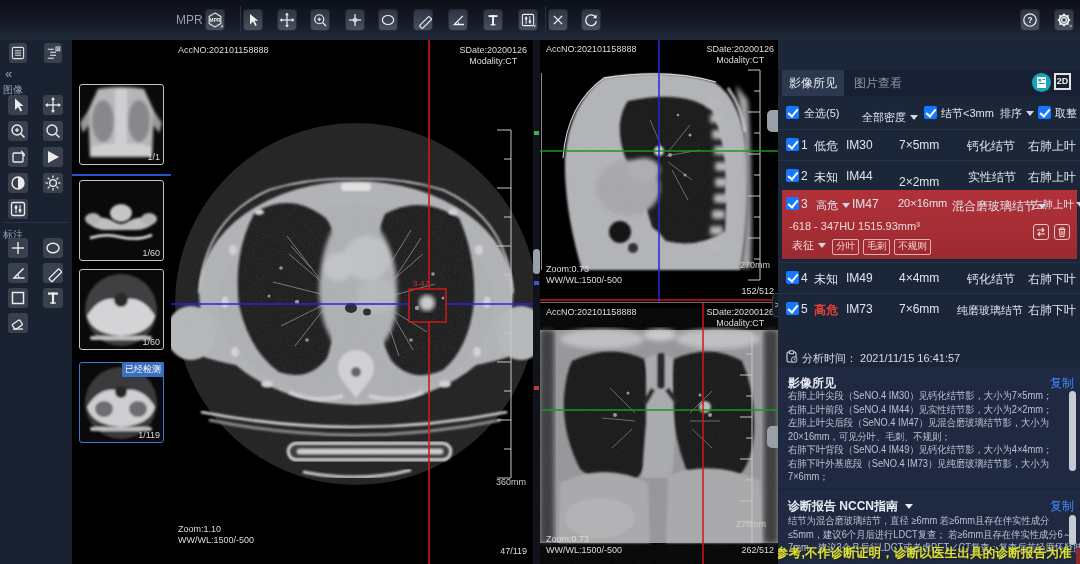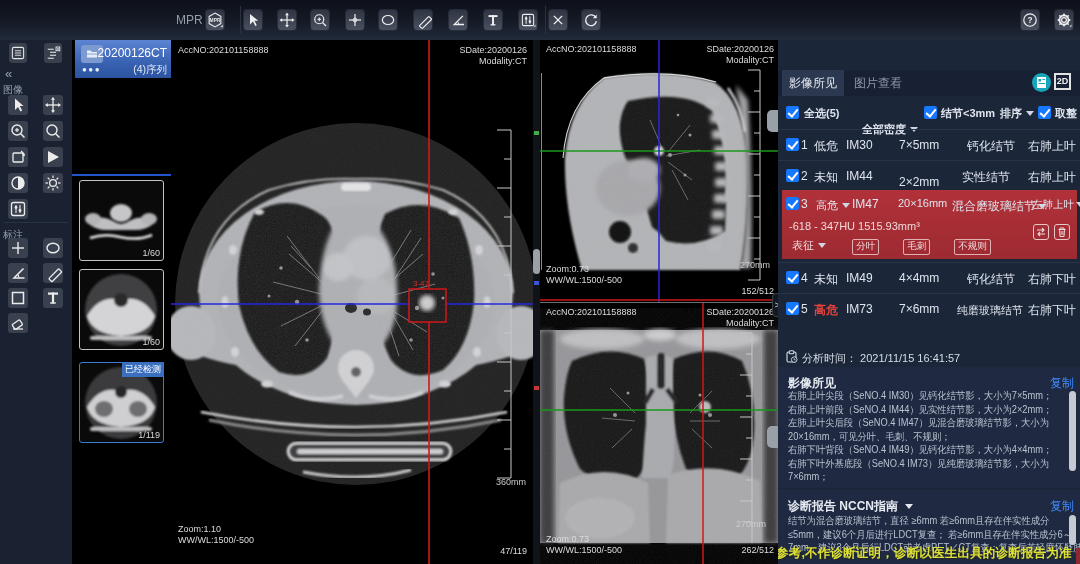--- a/index.html
+++ b/index.html
@@ -29,38 +29,38 @@
   .thumb { position:absolute; left:7px; width:85px; height:81px; background:#0a0a0a; border:1px solid #c4c4c4; border-radius:3px; }
   .tnum { position:absolute; right:3px; bottom:2px; color:#d8d8d8; font-size:9px; }
 
   
   .vp { background:#000; overflow:hidden; }
   #vp1 { left:171px; top:40px; width:362px; height:524px; }
   #vdiv { left:533px; top:40px; width:7px; height:524px; background:#10131a; }
   #vp2 { left:540px; top:40px; width:238px; height:262px; }
   #vp3 { left:540px; top:303px; width:238px; height:261px; }
   .ovl { position:absolute; color:#dcdcdc; font-size:9px; line-height:11px; }
-  .ovr { text-align:right; }
+  .ovr { text-align:center; }
 
   
   #rpanel { left:778px; top:40px; width:302px; height:524px; background:#1c2639; overflow:hidden; }
   #pillrow { left:0; top:0; width:302px; height:28px; background:#0b0e15; }
   .pill { position:absolute; top:4px; height:20px; border-radius:10px; color:#e8ecf2; font-size:13px; text-align:center; line-height:20px; background:#6e7886; }
   .warn { display:inline-block; width:0; height:0; border-left:5px solid transparent; border-right:5px solid transparent; border-bottom:9px solid #e8a87c; margin-left:5px; position:relative; top:0px; }
   #tabrow { left:0; top:30px; width:302px; height:26px; background:#182134; }
   .seltab { position:absolute; left:4px; top:0; width:62px; height:26px; background:#2c3850; color:#e6eaf1; font-size:12px; text-align:center; line-height:26px; }
-  #filterrow { left:0; top:58px; width:302px; height:30px;font-weight:bold; }
+  #filterrow { left:0; top:58px; width:302px; height:30px; }
   .cb { position:absolute; width:13px; height:13px; background:#1677ff; border-radius:2px; }
   .cb:after { content:""; position:absolute; left:4px; top:1px; width:4px; height:8px; border:solid #fff; border-width:0 2px 2px 0; transform:rotate(40deg); }
   .ftext { position:absolute; color:#dfe5ee; font-size:11px; white-space:nowrap; }
   .caret { display:inline-block; width:0; height:0; border-left:4px solid transparent; border-right:4px solid transparent; border-top:5px solid #cfd6e2; margin-left:4px; position:relative; top:-1px;}
   .nrow { position:absolute; left:0; width:302px; height:30px; border-top:1px solid #273349; }
   .ncell { position:absolute; top:8px; color:#dfe5ee; font-size:12px; white-space:nowrap; }
   #redrow { position:absolute; left:4px; top:150px; width:295px; height:69px; background:linear-gradient(180deg,#b13139,#9d2a31); }
-  .rtag { display:inline-block; border:1px solid #e2b0b2; border-radius:2px; color:#f2dcdd; font-size:9.5px; padding:0.5px 3px; margin-right:4px;margin-left:20px; }
+  .rtag { display:inline-block; border:1px solid #e2b0b2; border-radius:2px; color:#f2dcdd; font-size:9.5px; padding:0.5px 3px; margin-right:4px; }
   #antime { position:absolute; left:0; top:305px; width:302px; height:22px; color:#d6dce6; font-size:12px;padding-left:48px; }
   .panel { position:absolute; left:0; width:302px; background:#1f2a42; }
   .ptitle { position:absolute; left:10px; top:8px; color:#e6eaf1; font-size:12px; font-weight:bold; }
   .copy { position:absolute; right:6px; top:8px; color:#3e8bff; font-size:12px; }
   .ptext { position:absolute; left:10px; color:#b9c2cf; font-size:10px; line-height:13.5px; width:280px; white-space:nowrap; transform:scaleX(0.93); transform-origin:0 0; }
   .sbar { position:absolute; right:4px; width:7px; border-radius:4px; background:#c6cbd3; }
   #marquee { position:absolute; left:-2px; top:505px; width:312px; color:#dde135; font-size:12.5px; font-weight:bold; text-shadow:1px 1px 2px #222; white-space:nowrap; letter-spacing:0.2px; }
 </style>
 </head>
 <body>
@@ -285,29 +285,39 @@
           <rect x="8.9" y="4.5" width="2.2" height="11" fill="#ececec"></rect>
           <rect x="7.2" y="14.3" width="5.6" height="1.4" fill="#ececec"></rect>
         </svg></div>
     <div class="rbtn" style="left:8px;top:273px;"><svg width="20" height="20">
           <rect x="4" y="8" width="9" height="6" rx="1" transform="rotate(-35 10 10)" fill="none" stroke="#ececec" stroke-width="1.3"></rect>
           <line x1="5" y1="16" x2="15" y2="16" stroke="#ececec" stroke-width="1.3"></line>
         </svg></div>
   </div>
 
   <div class="abs" id="thumbcol">
-    <div class="abs" id="serhdr">
-      <div style="position:absolute;left:6px;top:5px;width:22px;height:18px;background:#7d9ad0;border-radius:3px;"><svg width="22" height="18">
-            <path d="M6,5.5 L9.5,5.5 L11,7 L16,7 L16,12.5 L6,12.5 Z" fill="#e8eef8"></path>
-            <rect x="6" y="8.6" width="10" height="0.9" fill="#7d9ad0"></rect>
-          </svg></div>
-      <div style="position:absolute;right:4px;top:6px;color:#fff;font-size:12px;">20200126CT</div>
-      <div style="position:absolute;left:7px;top:25px;color:#e8eefa;font-size:8px;letter-spacing:1.5px;">●●●</div>
-      <div style="position:absolute;right:4px;top:23px;color:#dfe8f8;font-size:10.5px;">(4)序列</div>
-    </div>
+    <div class="thumb" style="top:44px;">
+      <svg width="83" height="79" style="position:absolute;left:0;top:0">
+        <defs>
+            <filter id="tb1">
+              <feGaussianBlur stdDeviation="1.5"></feGaussianBlur>
+            </filter>
+          </defs>
+        <g filter="url(#tb1)">
+          <path d="M18,4 Q41,0 64,4 L74,26 L72,72 L10,72 L8,26 Z" fill="#b6b6b9"></path>
+          <path d="M8,26 L0,38 L3,48 L10,38 Z" fill="#98989b"></path>
+          <path d="M74,26 L82,38 L79,48 L72,38 Z" fill="#98989b"></path>
+          <rect x="35" y="4" width="12" height="68" fill="#cfcfd2"></rect>
+          <ellipse cx="23" cy="36" rx="11" ry="21" fill="#88888b"></ellipse>
+          <ellipse cx="59" cy="36" rx="11" ry="21" fill="#88888b"></ellipse>
+          <path d="M10,62 Q41,54 72,62 L72,72 L10,72 Z" fill="#cfcfd2"></path>
+        </g>
+      </svg>
+      <div class="tnum">1/1</div>
+      </div>
     <div style="position:absolute;left:0px;top:134px;width:99px;height:2px;background:#2255cc;"></div>
     <div class="thumb" style="top:140px;">
       <svg width="83" height="79" style="position:absolute;left:0;top:0">
         <defs>
             <filter id="tb2">
               <feGaussianBlur stdDeviation="1"></feGaussianBlur>
             </filter>
           </defs>
         <g filter="url(#tb2)">
           <ellipse cx="41" cy="32" rx="11" ry="9" fill="#c6c6c9"></ellipse>
@@ -688,21 +698,21 @@
             <rect x="6.5" y="6" width="2.5" height="2.5" fill="#18a4ba"></rect>
             <rect x="10.5" y="6" width="2.5" height="1" fill="#18a4ba"></rect>
             <rect x="6.5" y="10" width="6.5" height="1" fill="#18a4ba"></rect>
           </svg>
       </div>
       <div style="position:absolute;left:276px;top:3px;width:17px;height:17px;border:2px solid #e2e2e2;color:#eee;font-size:9px;font-weight:bold;text-align:center;line-height:13px;">2D</div>
     </div>
     <div class="abs" id="filterrow">
       <div class="cb" style="left:8px;top:8px;"></div>
         <div class="ftext" style="left:26px;top:8px;">全选(5)</div>
-      <div class="ftext" style="left:84px;top:24px;">全部密度<span class="caret"></span></div>
+      <div class="ftext" style="left:84px;top:12px;">全部密度<span class="caret"></span></div>
       <div class="cb" style="left:146px;top:8px;"></div>
         <div class="ftext" style="left:163px;top:8px;">结节&lt;3mm</div>
       <div class="ftext" style="left:222px;top:8px;">排序<span class="caret"></span></div>
       <div class="cb" style="left:260px;top:8px;"></div>
         <div class="ftext" style="left:277px;top:8px;">取整</div>
     </div>
 
     <div class="nrow" style="top:89px;">
       <div class="cb" style="left:8px;top:8px;"></div>
       <div class="ncell" style="left:23px;">1</div>
@@ -711,21 +721,21 @@
         <div class="ncell" style="left:121px;">7×5mm</div>
       <div class="ncell" style="left:189px;">钙化结节</div>
         <div class="ncell" style="left:250px;">右肺上叶</div>
     </div>
     <div class="nrow" style="top:120px;">
       <div class="cb" style="left:8px;top:8px;"></div>
       <div class="ncell" style="left:23px;">2</div>
         <div class="ncell" style="left:36px;">未知</div>
       <div class="ncell" style="left:68px;">IM44</div>
         <div class="ncell" style="left:121px;margin-top:6px;">2×2mm</div>
-      <div class="ncell" style="left:184px;">实性结节</div>
+      <div class="ncell" style="left:190px;">实性结节</div>
         <div class="ncell" style="left:250px;">右肺上叶</div>
     </div>
     <div id="redrow">
       <div class="cb" style="left:4px;top:7px;"></div>
       <div class="ncell" style="left:19px;top:7px;">3</div>
         <div class="ncell" style="left:34px;top:8px;font-size:11px;">高危<span class="caret"></span></div>
       <div class="ncell" style="left:70px;top:7px;">IM47</div>
         <div class="ncell" style="left:116px;top:7px;font-size:11px;">20×16mm</div>
       <div class="ncell" style="left:170px;top:8px;font-size:12px;">混合磨玻璃结节<span class="caret" style="margin-left:2px;"></span></div>
       <div class="ncell" style="left:250px;top:8px;font-size:10.5px;">左肺上叶<span class="caret" style="margin-left:2px;"></span></div>

